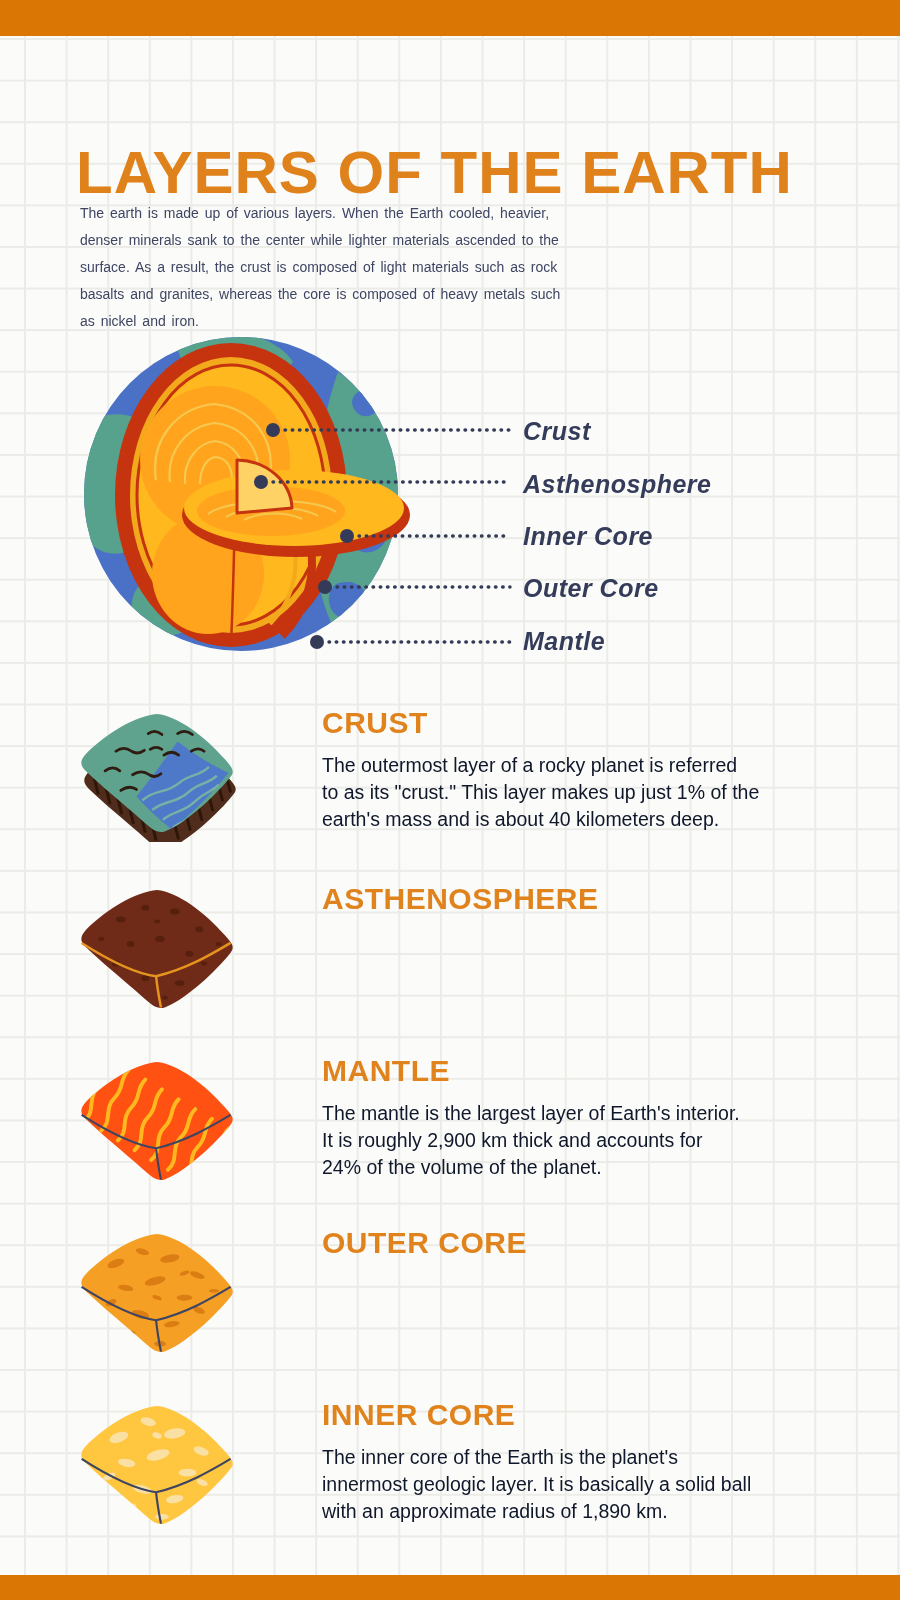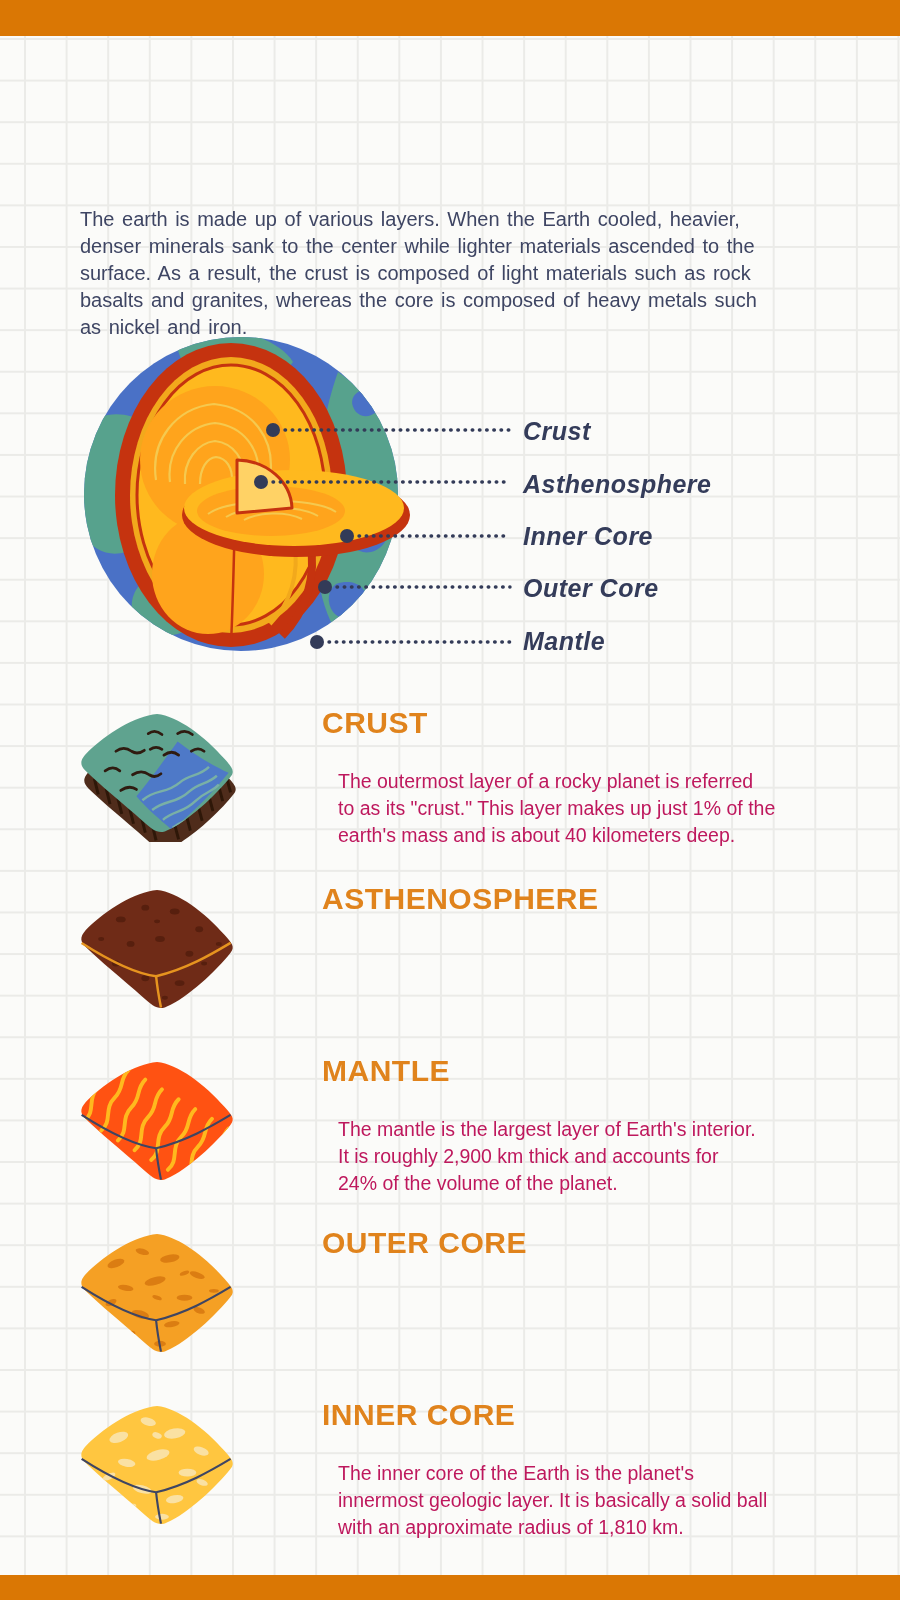--- a/index.html
+++ b/index.html
@@ -9,40 +9,41 @@
     background-image:
       linear-gradient(to right,#EBEBE8 2px,transparent 2px),
       linear-gradient(to bottom,#EBEBE8 2px,transparent 2px);
     background-size:41.6px 41.6px;background-position:24px 38px;}
   .bar{position:absolute;left:0;width:900px;background:#DA7704;}
   .bar.top{top:0;height:36px;}
   .bar.bottom{top:1575px;height:25px;}
   .title{position:absolute;left:76px;top:98px;width:800px;
     font-size:60px;font-weight:800;letter-spacing:1px;color:#E0821B;white-space:nowrap;}
   .intro{position:absolute;left:80px;top:186px;width:760px;
-    font-size:20px;line-height:27px;color:#3E4563;white-space:pre-line;word-spacing:2px;}
+    font-size:14px;line-height:27px;color:#3E4563;white-space:pre-line;word-spacing:2px;}
   .earth-wrap{position:absolute;left:58px;top:332px;width:460px;height:330px;}
   .diag-label{position:absolute;left:523px;font-size:25px;font-style:italic;font-weight:600;
     color:#343C5A;letter-spacing:0.5px;white-space:nowrap;}
   .section{position:absolute;left:62px;width:800px;height:170px;}
   .slab{position:absolute;left:0;top:4px;width:196px;height:158px;}
   .sec-text{position:absolute;left:260px;top:0;width:560px;}
   .sec-heading{margin:0;padding-top:26px;font-size:30px;font-weight:800;
     letter-spacing:0.5px;color:#E0831C;}
-  .sec-body{margin:16px;padding-top:12px;font-size:19.5px;line-height:27px;
-    color:#be185d;white-space:pre-line;}
+  .sec-body{margin:0;padding-top:12px;font-size:19.5px;line-height:27px;
+    color:#0f172a;white-space:pre-line;}
 </style>
 </head>
 <body>
 
 <div id="canvas">
   <div class="grid"></div>
   <div class="bar top"></div>
   <div class="bar bottom"></div>
 
+  <h1 class="title">LAYERS OF THE EARTH</h1>
   <p class="intro">The earth is made up of various layers. When the Earth cooled, heavier,
 denser minerals sank to the center while lighter materials ascended to the
 surface. As a result, the crust is composed of light materials such as rock
 basalts and granites, whereas the core is composed of heavy metals such
 as nickel and iron.</p>
 
   <div class="earth-wrap">
     <svg viewBox="0 0 460 330" width="460" height="330">
       <defs>
         <clipPath id="globeClip">
@@ -296,16 +297,16 @@
       <g fill="none" stroke="#3E4563" stroke-width="2.2">
         <path d="M20,84 C45,100 74,115 96,118"></path>
         <path d="M96,118 C126,111 152,96 172,84"></path>
         <path d="M96,118 C97,128 99,140 101,150"></path>
       </g>
     </svg>
     <div class="sec-text">
       <h2 class="sec-heading">INNER CORE</h2>
       <p class="sec-body">The inner core of the Earth is the planet's
 innermost geologic layer. It is basically a solid ball
-with an approximate radius of 1,810 km.</p>
+with an approximate radius of 1,890 km.</p>
     </div>
   </div>
 </div>
 
 </body></html>

